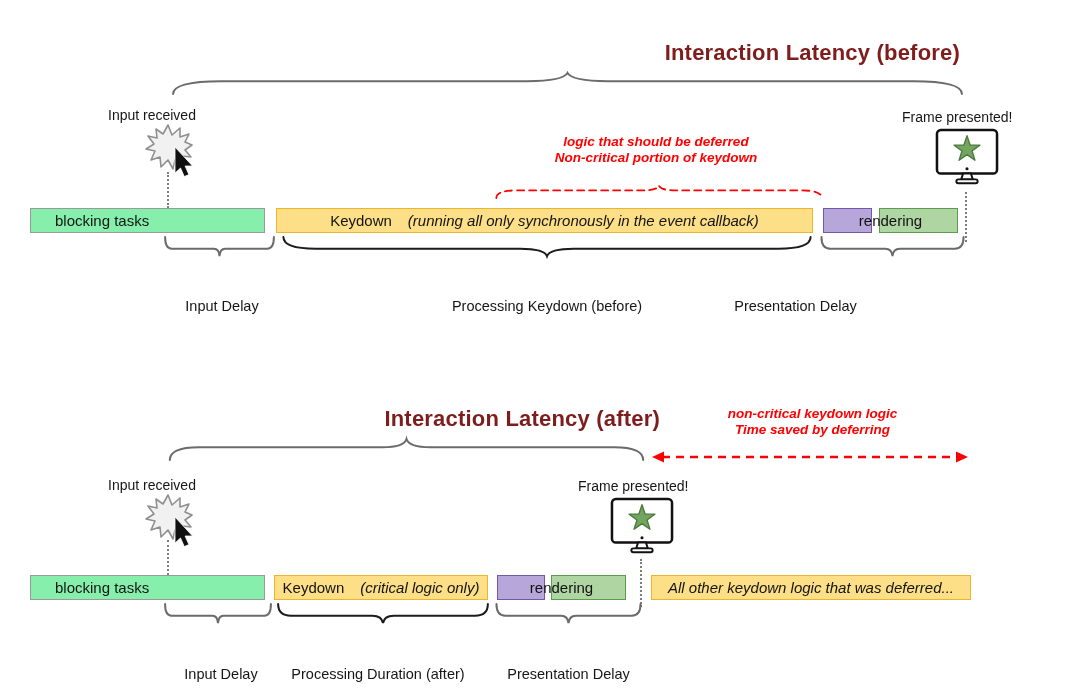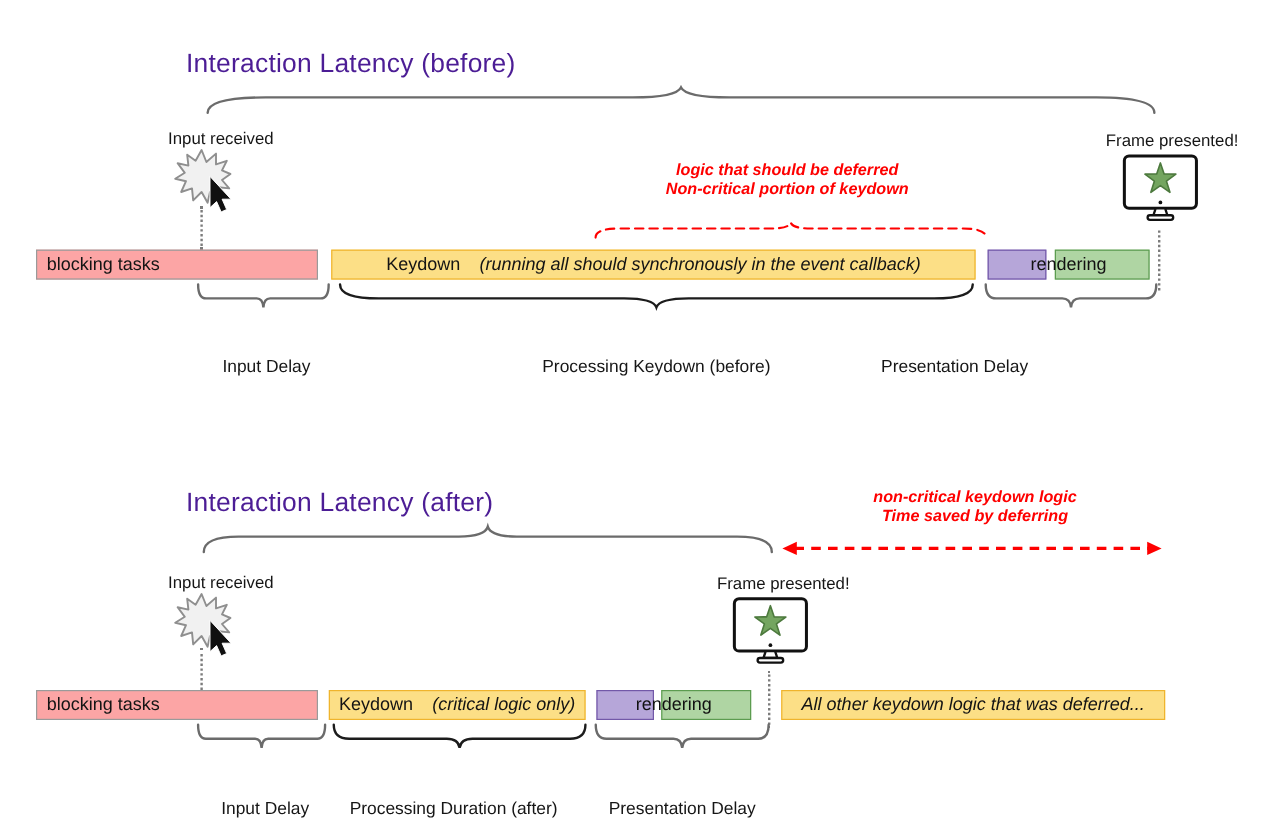--- a/index.html
+++ b/index.html
@@ -1,27 +1,27 @@
 <!DOCTYPE html>
 <html><head>
 <meta charset="utf-8">
 <style>
   html,body{margin:0;padding:0;background:#ffffff;}
   #canvas{
     position:relative;width:1071px;height:690px;background:#ffffff;overflow:hidden;
     font-family:"Liberation Sans", sans-serif;color:#111;
   }
   .abs{position:absolute;}
-  .title{position:absolute;font-weight:normal;font-size:22px;letter-spacing:.2px;color:#4c1d95;text-align:left;white-space:nowrap;}
-  .lbl{position:absolute;font-size:14px;color:#161616;text-align:right;white-space:nowrap;}
+  .title{position:absolute;font-weight:bold;font-size:22px;letter-spacing:.2px;color:#7f1d1d;text-align:right;white-space:nowrap;}
+  .lbl{position:absolute;font-size:14px;color:#161616;text-align:left;white-space:nowrap;}
   .brace-lbl{position:absolute;font-size:14.5px;color:#161616;text-align:center;white-space:nowrap;margin-top:35px;}
   .red-note{position:absolute;color:#fe0000;font-weight:bold;font-style:italic;font-size:13.5px;line-height:16px;text-align:center;white-space:nowrap;}
   .bar{position:absolute;height:25px;box-sizing:border-box;border:1.5px solid #999;display:flex;align-items:center;
        font-size:15px;color:#141414;white-space:nowrap;}
-  .bar.gray{background:#fca5a5;border-color:#9A9A9A;padding-left:8px;}
+  .bar.gray{background:#86efac;border-color:#9A9A9A;padding-left:24px;}
   .bar.yellow{background:#FCDF86;border-color:#EFB42D;justify-content:center;}
   .bar.purple{background:#B6A6D9;border-color:#7258A8;}
   .bar.green{background:#AFD5A3;border-color:#5C9C50;}
   .render-label{position:absolute;height:25px;line-height:25px;text-align:center;font-size:15px;color:#111;z-index:2;}
   .dotted{position:absolute;width:0;border-left:2px dotted #7c7c7c;}
   svg.brace{position:absolute;overflow:visible;}
   .brace-path{fill:none;stroke-width:2px;vector-effect:non-scaling-stroke;stroke-linecap:round;}
   .brace-gray{stroke:#6b6b6b;}
   .brace-black{stroke:#1c1c1c;}
   .brace-red{stroke:#fe0000;stroke-dasharray:7 5;stroke-width:1.8px;}
@@ -68,21 +68,21 @@
     </div>
     <svg class="brace" style="left:493px;top:185px;" width="332" height="13" viewBox="0 0 200 24" preserveAspectRatio="none">
       <path class="brace-path brace-red" d="M2,24 Q2,10 14,10 L90,10 Q99,10 100,1 Q101,10 110,10 L186,10 Q198,10 198,24"></path>
     </svg>
 
     <div class="bar gray" style="left:30px;top:208px;width:235px;">
       <span>blocking tasks</span>
     </div>
     <div class="bar yellow" style="left:276px;top:208px;width:537px;">
       <span class="kd-name">Keydown</span>
-      <span class="italic">(running all should synchronously in the event callback)</span>
+      <span class="italic">(running all only synchronously in the event callback)</span>
     </div>
     <div class="bar purple" style="left:823px;top:208px;width:49px;"></div>
     <div class="bar green" style="left:879px;top:208px;width:79px;"></div>
     <div class="render-label" style="left:823px;top:208px;width:135px;">rendering</div>
 
     <svg class="brace" style="left:164px;top:237px;" width="111" height="20" viewBox="0 0 200 24" preserveAspectRatio="none">
       <path class="brace-path brace-gray" d="M2,0 Q2,14 14,14 L90,14 Q99,14 100,23 Q101,14 110,14 L186,14 Q198,14 198,0"></path>
     </svg>
     <svg class="brace" style="left:278px;top:237px;" width="538" height="20" viewBox="0 0 200 24" preserveAspectRatio="none">
       <path class="brace-path brace-black" d="M2,0 Q2,14 14,14 L90,14 Q99,14 100,23 Q101,14 110,14 L186,14 Q198,14 198,0"></path>

